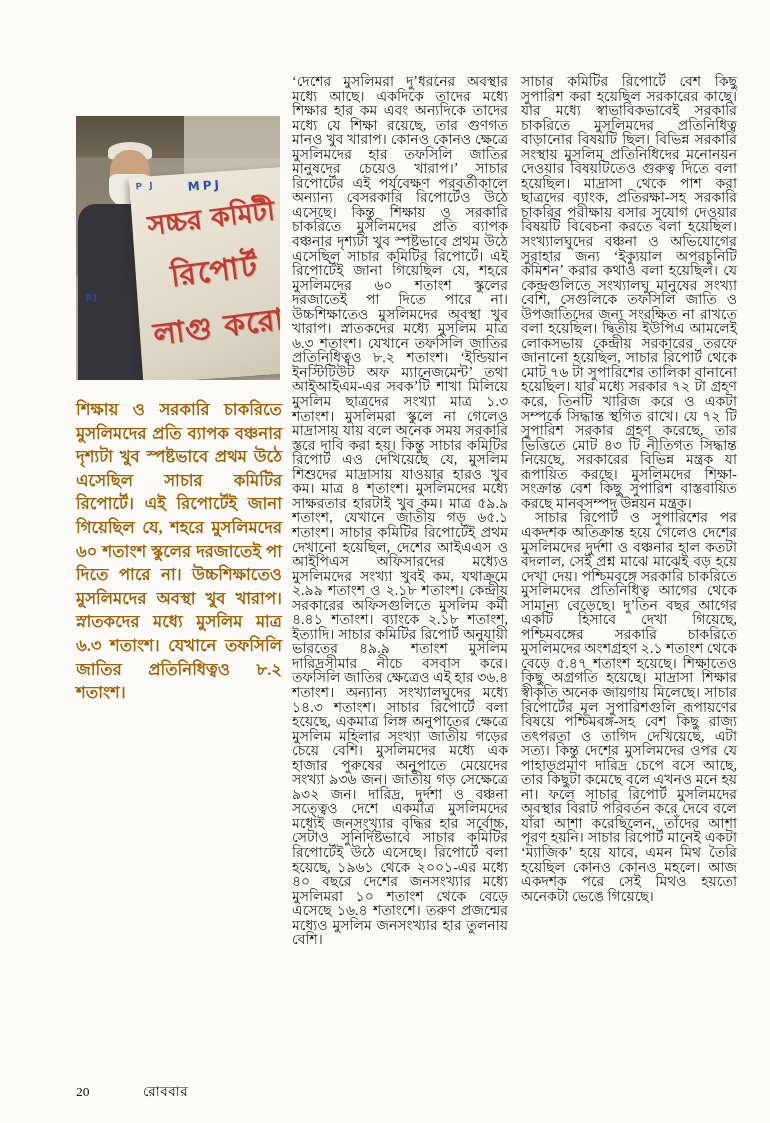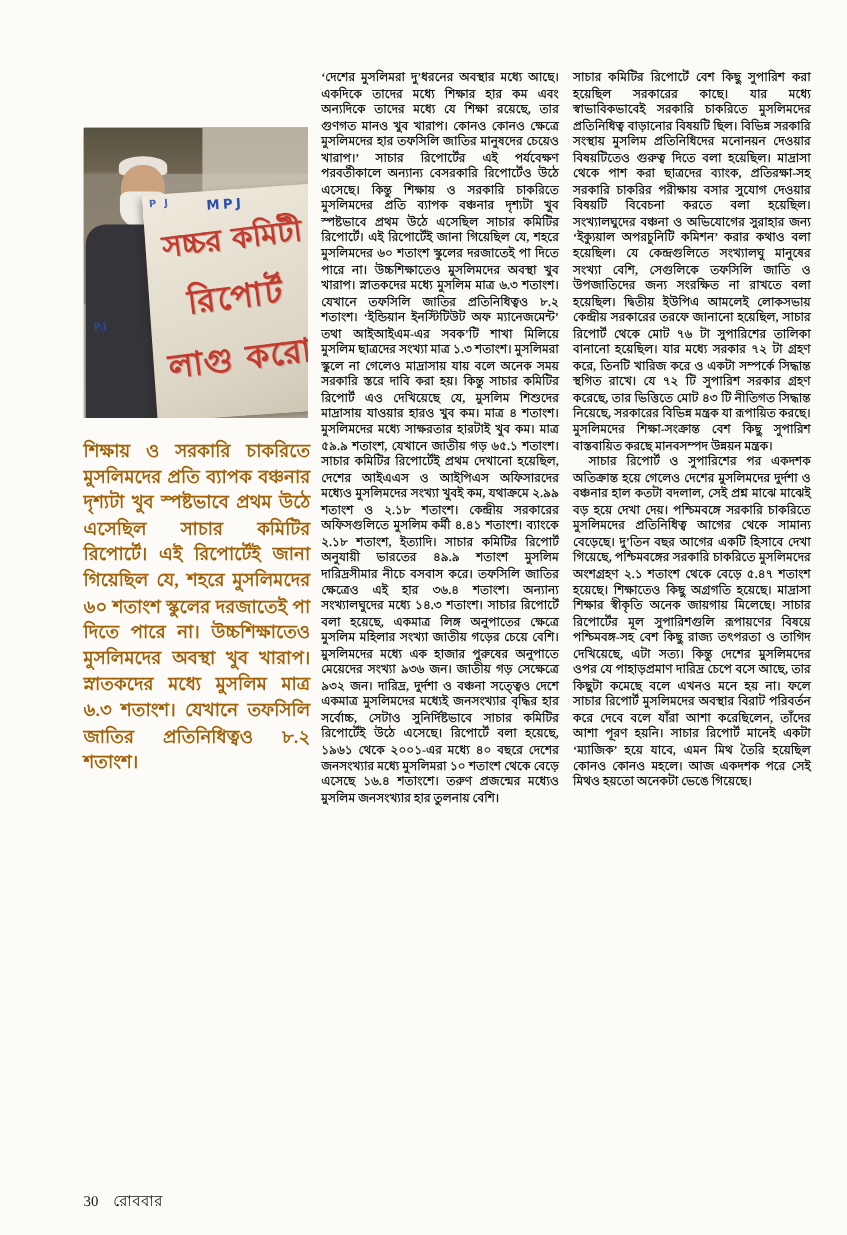--- a/index.html
+++ b/index.html
@@ -42,33 +42,32 @@
   .banner-tag.pj{top:4px;left:6px;font-size:9px;letter-spacing:2px;opacity:.85;}
   .banner-tag.pj2{top:112px;left:-52px;font-size:9px;transform:rotate(-4deg);opacity:.8;}
   
   .pullquote{
     position:absolute;left:76px;top:398px;width:206px;
     font-size:16.5px;line-height:23.6px;font-weight:bold;
     text-align:justify;color:#a16207;
   }
   
   .col{
-    position:absolute;top:64px;width:216px;
-    font-size:11px;line-height:14.55px;text-align:justify;
+    position:absolute;top:75px;width:216px;
+    font-size:14px;line-height:14.55px;text-align:justify;
     color:#1b1b1b;
-    font-weight:bold;
   }
   .col-middle{left:292px;}
   .col-right{left:521px;}
   .col p{margin:0;}
   .col p.indent{text-indent:14px;}
   
   .footer{position:absolute;left:76px;top:1081px;font-size:13.5px;color:#111;}
   .footer .pageno{margin-right:10px;}
-  .footer .mag{letter-spacing:.5px;}
+  .footer .mag{letter-spacing:.5px;margin-left:40px;}
 </style>
 </head>
 <body>
 
 <div class="page">
 
   <div class="photo">
     <div class="top-shadow"></div>
     <div class="sky-patch"></div>
     <div class="wall"></div>
@@ -92,17 +91,17 @@
   <div class="col col-middle">
     <p>‘দেশের মুসলিমরা দু’ধরনের অবস্থার মধ্যে আছে। একদিকে তাদের মধ্যে শিক্ষার হার কম এবং অন্যদিকে তাদের মধ্যে যে শিক্ষা রয়েছে, তার গুণগত মানও খুব খারাপ। কোনও কোনও ক্ষেত্রে মুসলিমদের হার তফসিলি জাতির মানুষদের চেয়েও খারাপ।’ সাচার রিপোর্টের এই পর্যবেক্ষণ পরবর্তীকালে অন্যান্য বেসরকারি রিপোর্টেও উঠে এসেছে। কিন্তু শিক্ষায় ও সরকারি চাকরিতে মুসলিমদের প্রতি ব্যাপক বঞ্চনার দৃশ্যটা খুব স্পষ্টভাবে প্রথম উঠে এসেছিল সাচার কমিটির রিপোর্টে। এই রিপোর্টেই জানা গিয়েছিল যে, শহরে মুসলিমদের ৬০ শতাংশ স্কুলের দরজাতেই পা দিতে পারে না। উচ্চশিক্ষাতেও মুসলিমদের অবস্থা খুব খারাপ। স্নাতকদের মধ্যে মুসলিম মাত্র ৬.৩ শতাংশ। যেখানে তফসিলি জাতির প্রতিনিধিত্বও ৮.২ শতাংশ। ‘ইন্ডিয়ান ইনস্টিটিউট অফ ম্যানেজমেন্ট’ তথা আইআইএম-এর সবক’টি শাখা মিলিয়ে মুসলিম ছাত্রদের সংখ্যা মাত্র ১.৩ শতাংশ। মুসলিমরা স্কুলে না গেলেও মাদ্রাসায় যায় বলে অনেক সময় সরকারি স্তরে দাবি করা হয়। কিন্তু সাচার কমিটির রিপোর্ট এও দেখিয়েছে যে, মুসলিম শিশুদের মাদ্রাসায় যাওয়ার হারও খুব কম। মাত্র ৪ শতাংশ। মুসলিমদের মধ্যে সাক্ষরতার হারটাই খুব কম। মাত্র ৫৯.৯ শতাংশ, যেখানে জাতীয় গড় ৬৫.১ শতাংশ। সাচার কমিটির রিপোর্টেই প্রথম দেখানো হয়েছিল, দেশের আইএএস ও আইপিএস অফিসারদের মধ্যেও মুসলিমদের সংখ্যা খুবই কম, যথাক্রমে ২.৯৯ শতাংশ ও ২.১৮ শতাংশ। কেন্দ্রীয় সরকারের অফিসগুলিতে মুসলিম কর্মী ৪.৪১ শতাংশ। ব্যাংকে ২.১৮ শতাংশ, ইত্যাদি। সাচার কমিটির রিপোর্ট অনুযায়ী ভারতের ৪৯.৯ শতাংশ মুসলিম দারিদ্রসীমার নীচে বসবাস করে। তফসিলি জাতির ক্ষেত্রেও এই হার ৩৬.৪ শতাংশ। অন্যান্য সংখ্যালঘুদের মধ্যে ১৪.৩ শতাংশ। সাচার রিপোর্টে বলা হয়েছে, একমাত্র লিঙ্গ অনুপাতের ক্ষেত্রে মুসলিম মহিলার সংখ্যা জাতীয় গড়ের চেয়ে বেশি। মুসলিমদের মধ্যে এক হাজার পুরুষের অনুপাতে মেয়েদের সংখ্যা ৯৩৬ জন। জাতীয় গড় সেক্ষেত্রে ৯৩২ জন। দারিদ্র, দুর্দশা ও বঞ্চনা সত্ত্বেও দেশে একমাত্র মুসলিমদের মধ্যেই জনসংখ্যার বৃদ্ধির হার সর্বোচ্চ, সেটাও সুনির্দিষ্টভাবে সাচার কমিটির রিপোর্টেই উঠে এসেছে। রিপোর্টে বলা হয়েছে, ১৯৬১ থেকে ২০০১-এর মধ্যে ৪০ বছরে দেশের জনসংখ্যার মধ্যে মুসলিমরা ১০ শতাংশ থেকে বেড়ে এসেছে ১৬.৪ শতাংশে। তরুণ প্রজন্মের মধ্যেও মুসলিম জনসংখ্যার হার তুলনায় বেশি।</p>
   </div>
 
   <div class="col col-right">
     <p>সাচার কমিটির রিপোর্টে বেশ কিছু সুপারিশ করা হয়েছিল সরকারের কাছে। যার মধ্যে স্বাভাবিকভাবেই সরকারি চাকরিতে মুসলিমদের প্রতিনিধিত্ব বাড়ানোর বিষয়টি ছিল। বিভিন্ন সরকারি সংস্থায় মুসলিম প্রতিনিধিদের মনোনয়ন দেওয়ার বিষয়টিতেও গুরুত্ব দিতে বলা হয়েছিল। মাদ্রাসা থেকে পাশ করা ছাত্রদের ব্যাংক, প্রতিরক্ষা-সহ সরকারি চাকরির পরীক্ষায় বসার সুযোগ দেওয়ার বিষয়টি বিবেচনা করতে বলা হয়েছিল। সংখ্যালঘুদের বঞ্চনা ও অভিযোগের সুরাহার জন্য ‘ইক্যুয়াল অপরচুনিটি কমিশন’ করার কথাও বলা হয়েছিল। যে কেন্দ্রগুলিতে সংখ্যালঘু মানুষের সংখ্যা বেশি, সেগুলিকে তফসিলি জাতি ও উপজাতিদের জন্য সংরক্ষিত না রাখতে বলা হয়েছিল। দ্বিতীয় ইউপিএ আমলেই লোকসভায় কেন্দ্রীয় সরকারের তরফে জানানো হয়েছিল, সাচার রিপোর্ট থেকে মোট ৭৬ টা সুপারিশের তালিকা বানানো হয়েছিল। যার মধ্যে সরকার ৭২ টা গ্রহণ করে, তিনটি খারিজ করে ও একটা সম্পর্কে সিদ্ধান্ত স্থগিত রাখে। যে ৭২ টি সুপারিশ সরকার গ্রহণ করেছে, তার ভিত্তিতে মোট ৪৩ টি নীতিগত সিদ্ধান্ত নিয়েছে, সরকারের বিভিন্ন মন্ত্রক যা রূপায়িত করছে। মুসলিমদের শিক্ষা-সংক্রান্ত বেশ কিছু সুপারিশ বাস্তবায়িত করছে মানবসম্পদ উন্নয়ন মন্ত্রক।</p>
     <p class="indent">সাচার রিপোর্ট ও সুপারিশের পর একদশক অতিক্রান্ত হয়ে গেলেও দেশের মুসলিমদের দুর্দশা ও বঞ্চনার হাল কতটা বদলাল, সেই প্রশ্ন মাঝে মাঝেই বড় হয়ে দেখা দেয়। পশ্চিমবঙ্গে সরকারি চাকরিতে মুসলিমদের প্রতিনিধিত্ব আগের থেকে সামান্য বেড়েছে। দু’তিন বছর আগের একটি হিসাবে দেখা গিয়েছে, পশ্চিমবঙ্গের সরকারি চাকরিতে মুসলিমদের অংশগ্রহণ ২.১ শতাংশ থেকে বেড়ে ৫.৪৭ শতাংশ হয়েছে। শিক্ষাতেও কিছু অগ্রগতি হয়েছে। মাদ্রাসা শিক্ষার স্বীকৃতি অনেক জায়গায় মিলেছে। সাচার রিপোর্টের মূল সুপারিশগুলি রূপায়ণের বিষয়ে পশ্চিমবঙ্গ-সহ বেশ কিছু রাজ্য তৎপরতা ও তাগিদ দেখিয়েছে, এটা সত্য। কিন্তু দেশের মুসলিমদের ওপর যে পাহাড়প্রমাণ দারিদ্র চেপে বসে আছে, তার কিছুটা কমেছে বলে এখনও মনে হয় না। ফলে সাচার রিপোর্ট মুসলিমদের অবস্থার বিরাট পরিবর্তন করে দেবে বলে যাঁরা আশা করেছিলেন, তাঁদের আশা পূরণ হয়নি। সাচার রিপোর্ট মানেই একটা ‘ম্যাজিক’ হয়ে যাবে, এমন মিথ তৈরি হয়েছিল কোনও কোনও মহলে। আজ একদশক পরে সেই মিথও হয়তো অনেকটা ভেঙে গিয়েছে।</p>
   </div>
 
   <div class="footer">
-    <span class="pageno">30</span>
+    <span class="pageno">20</span>
     <span class="mag">রোববার</span>
   </div>
 
 </div>
 
 </body></html>

